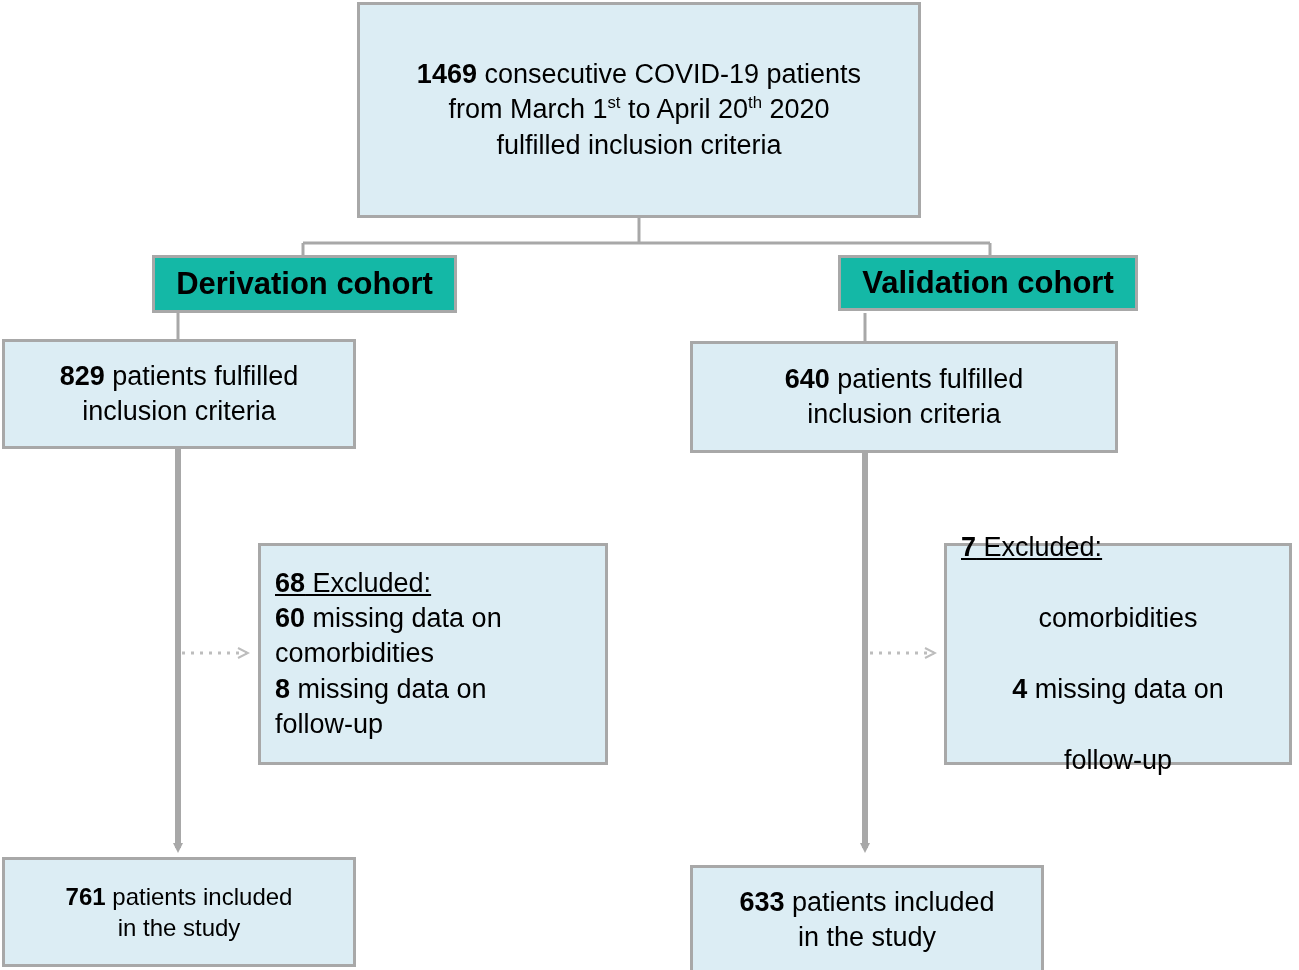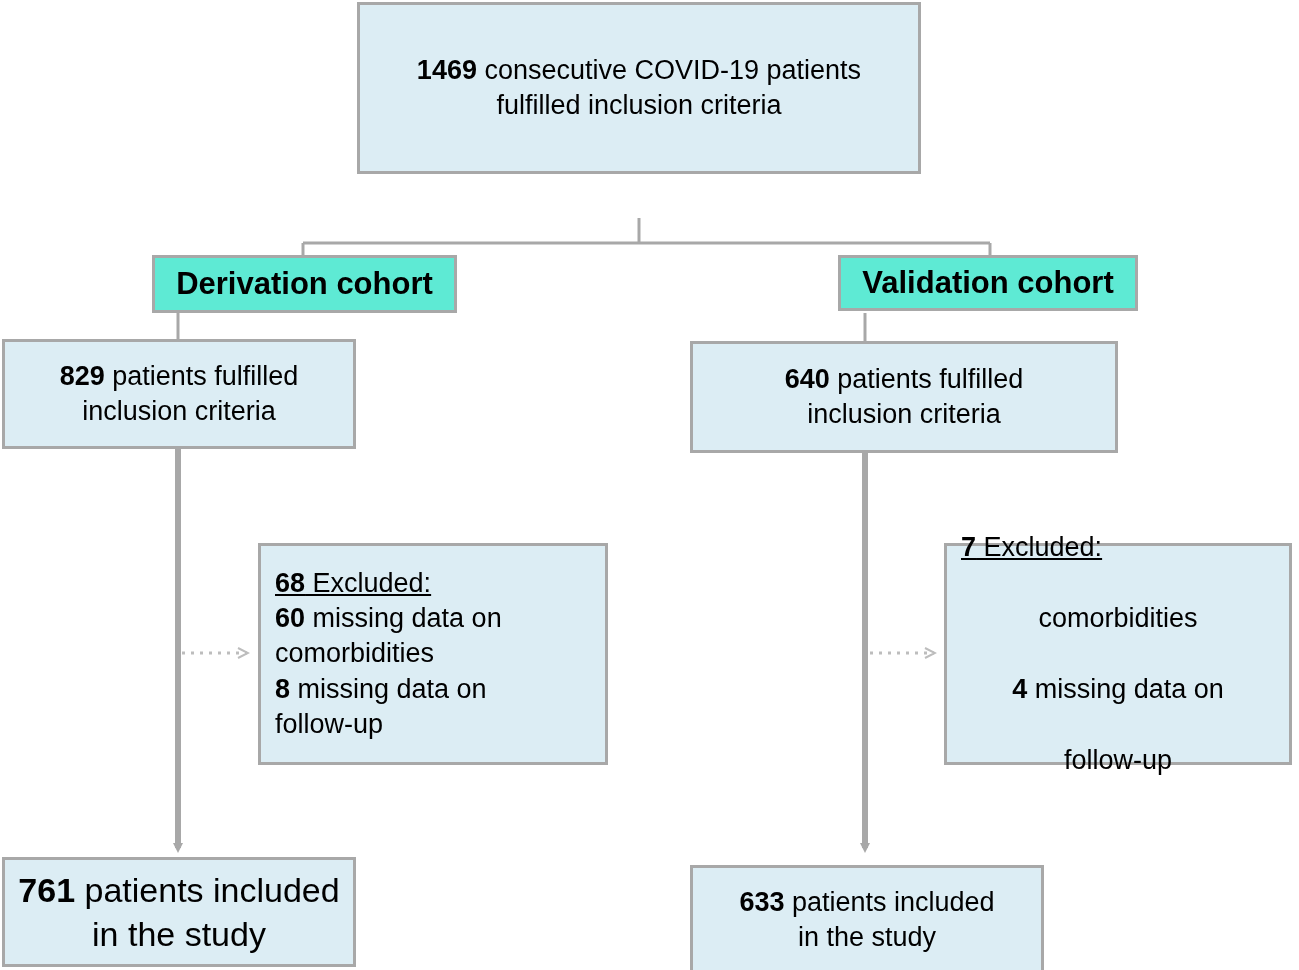--- a/index.html
+++ b/index.html
@@ -52,25 +52,25 @@
   }
   sup {
     font-size: 0.62em;
     vertical-align: super;
     line-height: 0;
   }
 
   
   #node-source {
     left: 357px; top: 2px;
-    width: 564px; height: 172px;
+    width: 564px; height: 216px;
     font-size: 27px;
   }
   .cohort-label {
-    background: #5eead4;
+    background: #14b8a6;
     border: 3px solid #a8a8a8;
     font-weight: bold;
     font-size: 31px;
   }
   #node-derivation-label {
     left: 152px; top: 255px;
     width: 305px; height: 58px;
   }
   #node-validation-label {
     left: 838px; top: 255px;
@@ -113,21 +113,21 @@
     text-underline-offset: 2px;
   }
   .excl-body {
     display: block;
     text-align: center;
     white-space: nowrap;
   }
   #node-derivation-included {
     left: 2px; top: 857px;
     width: 354px; height: 110px;
-    font-size: 34px;
+    font-size: 24px;
   }
   #node-validation-included {
     left: 690px; top: 857px;
     width: 354px; height: 110px;
     font-size: 27px;
     margin-top: 8px;
   }
 </style>
 </head>
 <body>
@@ -173,20 +173,21 @@
     <g stroke="#bdbdbd" stroke-width="3" fill="none" stroke-dasharray="3 6" stroke-linecap="butt">
       <path d="M182,653 L247,653" marker-end="url(#open-arrow)"></path>
     </g>
     <g stroke="#bdbdbd" stroke-width="3" fill="none" stroke-dasharray="3 6" stroke-linecap="butt">
       <path d="M870,653 L934,653" marker-end="url(#open-arrow)"></path>
     </g>
   </svg>
 
   <div class="node" id="node-source">
     <span class="ln"><b>1469</b><span> consecutive  COVID-19 patients</span></span>
+    <span class="ln"><span>from March 1</span><sup>st</sup><span> to April 20</span><sup>th</sup><span> 2020</span></span>
     <span class="ln">fulfilled inclusion criteria</span>
   </div>
 
   <div class="node cohort-label" id="node-derivation-label">
     <span class="ln">Derivation cohort</span>
   </div>
 
   <div class="node cohort-label" id="node-validation-label">
     <span class="ln">Validation cohort</span>
   </div>

